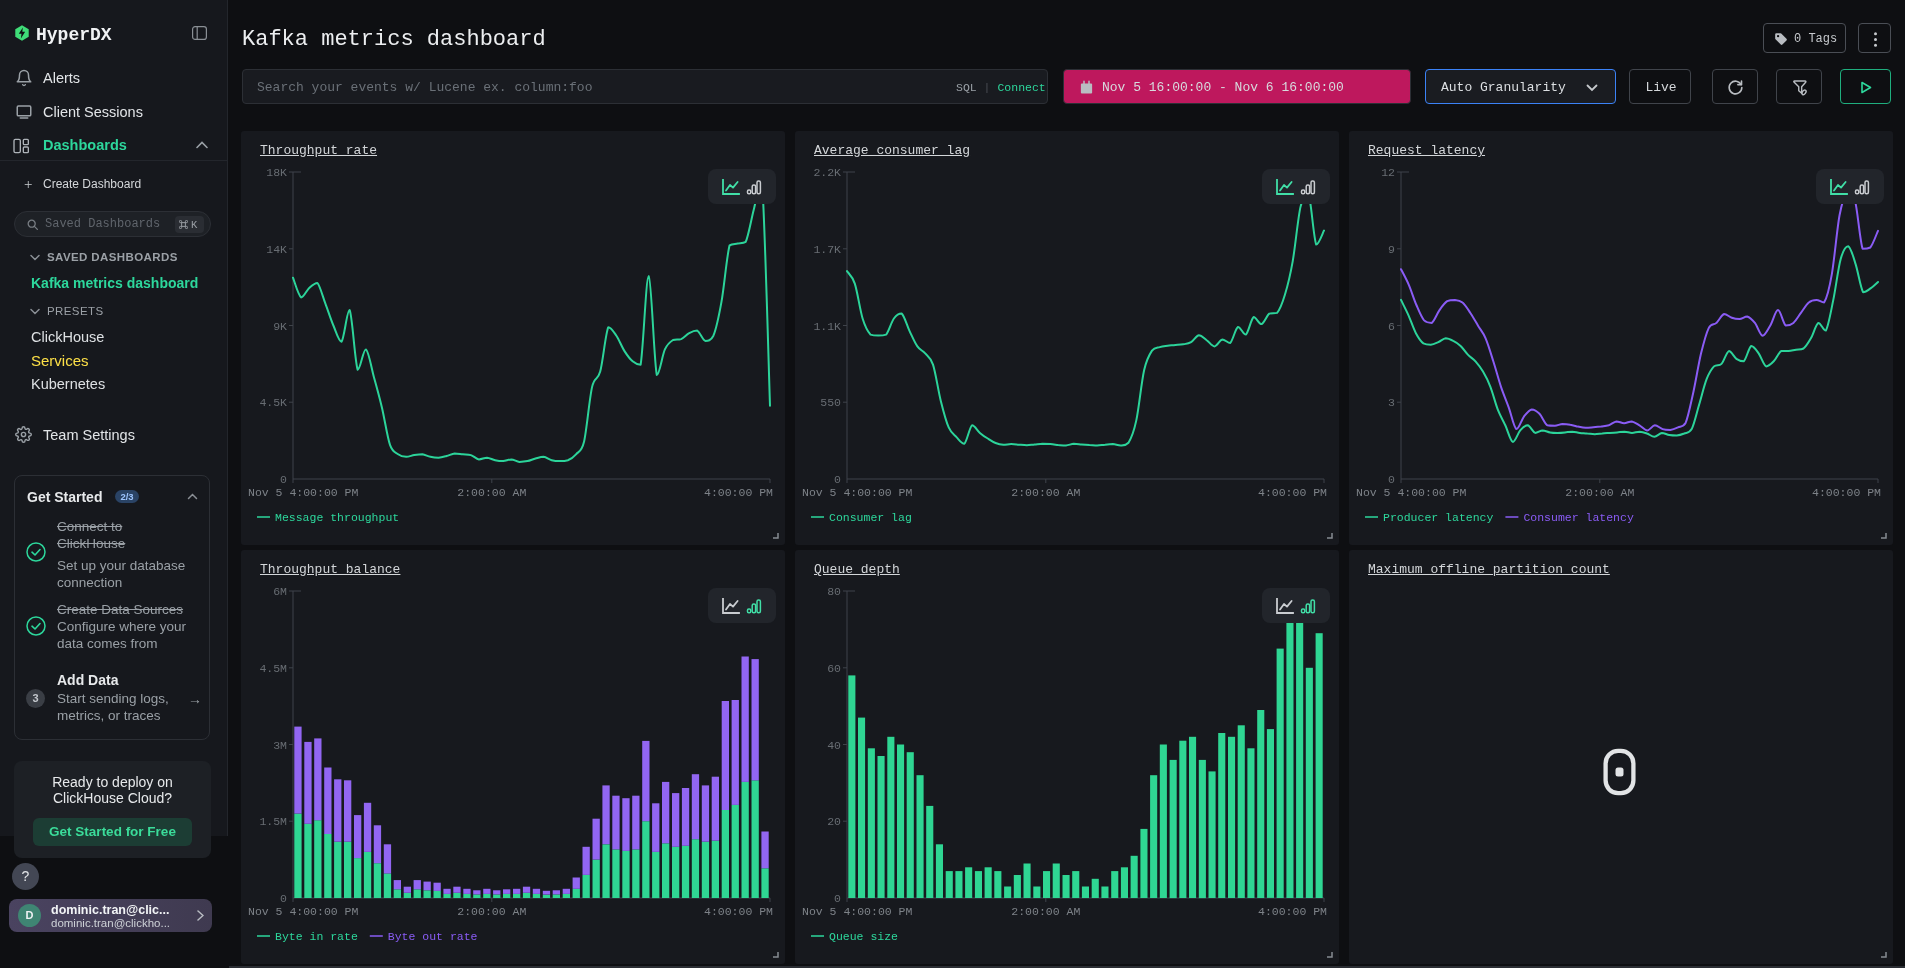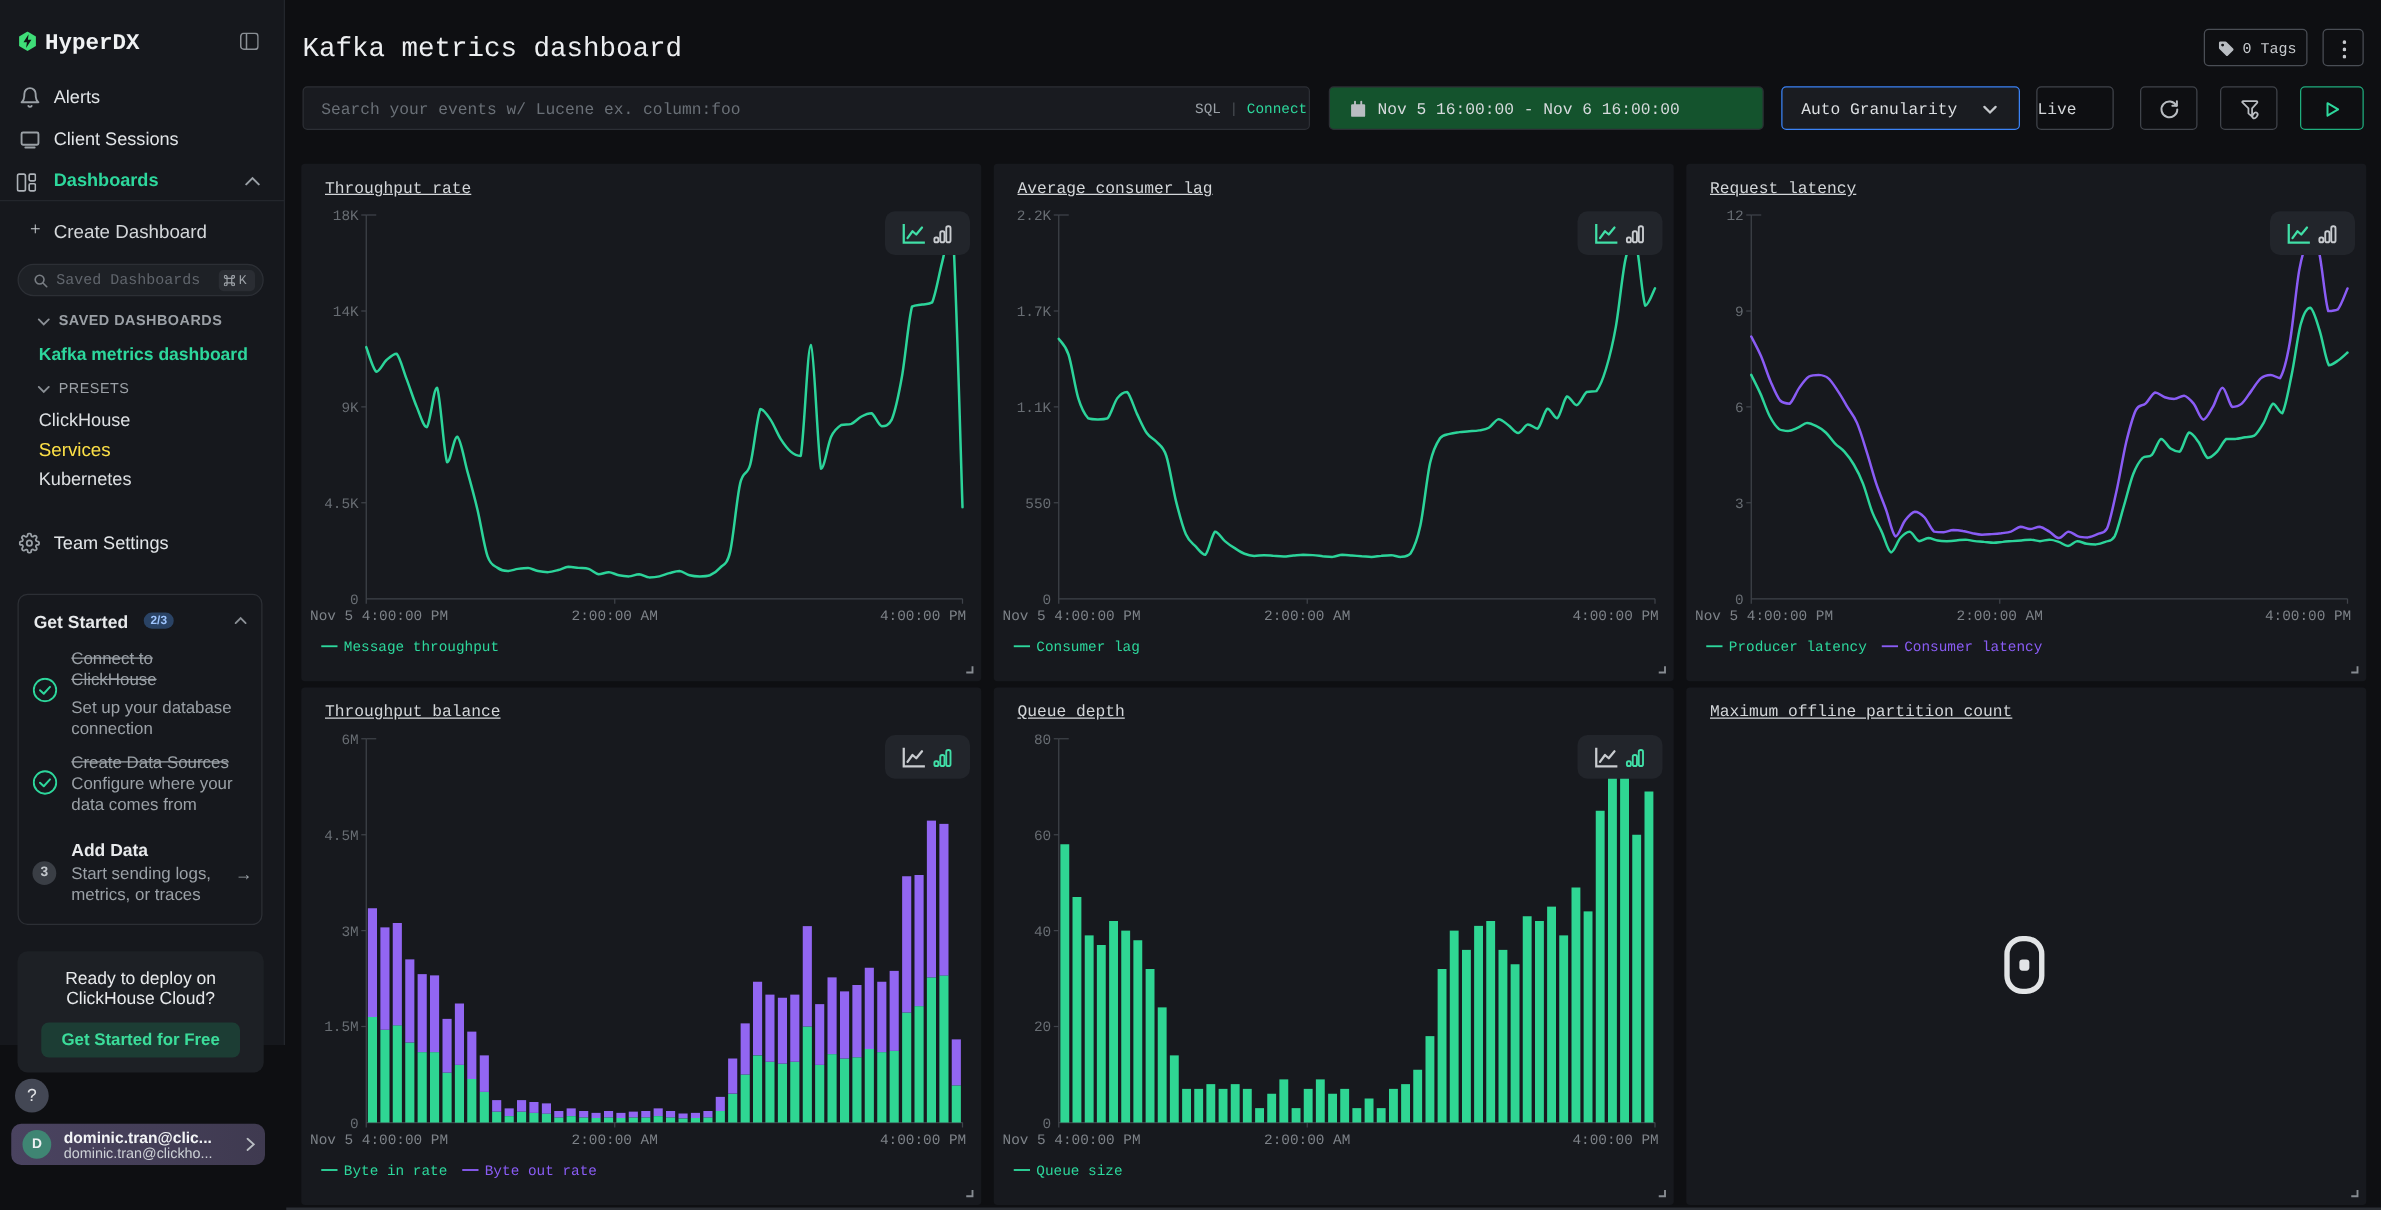--- a/index.html
+++ b/index.html
@@ -41,21 +41,21 @@
       <rect x="15.5" y="13.5" width="7.5" height="8.5" rx="1.5"></rect>
     </svg>
   <div class="abs nav" style="left:43px;top:137px;color:#2dd79c;font-weight:700">Dashboards</div>
   <svg class="abs" style="left:196px;top:141px" width="12" height="8" viewBox="0 0 12 8" fill="none" stroke="#9aa0a6" stroke-width="1.6" stroke-linecap="round">
       <path d="M1 6.5 L6 1.5 L11 6.5"></path>
     </svg>
 
   <div class="abs" style="left:0;top:160px;width:228px;height:1px;background:#23262c"></div>
 
   <div class="abs" style="left:24px;top:176px;font-size:15px;color:#c8ccd0">+</div>
-  <div class="abs" style="left:43px;top:177px;font-family:'Liberation Sans',sans-serif;font-size:15px;color:#d4d7da">Create Dashboard</div>
+  <div class="abs" style="left:43px;top:177px;font-family:'Liberation Sans',sans-serif;font-size:12px;color:#d4d7da">Create Dashboard</div>
 
   <div class="abs" style="left:14px;top:211px;width:197px;height:26px;border-radius:13px;background:#1e2126;border:1px solid #2c2f35">
     <svg class="abs" style="left:11px;top:6px" width="13" height="13" viewBox="0 0 24 24" fill="none" stroke="#787d83" stroke-width="2.4" stroke-linecap="round">
         <circle cx="10.5" cy="10.5" r="6.5"></circle>
         <path d="M15.5 15.5 L21 21"></path>
       </svg>
     <div class="abs" style="left:30px;top:5px;font-family:'Liberation Mono',monospace;font-size:12px;color:#60656c">Saved Dashboards</div>
     <div class="abs" style="left:160px;top:4px;width:29px;height:17px;border-radius:4px;background:#2a2d33">
       <svg class="abs" style="left:4px;top:4px" width="9" height="9" viewBox="0 0 12 12" fill="none" stroke="#9ba0a6" stroke-width="1.3">
           <path d="M3.5 3.5 h5 v5 h-5 Z M3.5 3.5 H2 A1.5 1.5 0 1 1 3.5 2 Z M8.5 3.5 V2 A1.5 1.5 0 1 1 10 3.5 Z M8.5 8.5 H10 A1.5 1.5 0 1 1 8.5 10 Z M3.5 8.5 V10 A1.5 1.5 0 1 1 2 8.5 Z"></path>
@@ -139,37 +139,37 @@
       <circle cx="1.5" cy="7.5" r="1.5" fill="#c6c9cd"></circle>
       <circle cx="1.5" cy="13.3" r="1.5" fill="#c6c9cd"></circle>
     </svg>
 </div>
 
 <div class="abs" style="left:242px;top:69px;width:806px;height:35px;background:#191b20;border:1px solid #2c2f35;border-radius:4px">
   <div class="abs" style="left:14px;top:10px;font-family:'Liberation Mono',monospace;font-size:13px;color:#6a7077">Search your events w/ Lucene ex. column:foo</div>
   <div class="abs" style="left:713px;top:11px;font-family:'Liberation Mono',monospace;font-size:11.5px;color:#9aa0a6">SQL <span style="color:#4a4e54">|</span> <span style="color:#2dd79c">Connect</span></div>
 </div>
 
-<div class="abs" style="left:1063px;top:69px;width:348px;height:35px;background:#14532d;border:1px solid #2c2f35;border-radius:4px">
+<div class="abs" style="left:1063px;top:69px;width:348px;height:35px;background:#be185d;border:1px solid #2c2f35;border-radius:4px">
   <svg class="abs" style="left:15px;top:10px" width="15" height="15" viewBox="0 0 24 24">
       <path d="M8 2 v4 M16 2 v4" stroke="#b9bdc2" stroke-width="2.4" stroke-linecap="round" fill="none"></path>
       <rect x="3" y="5.5" width="18" height="16" rx="1.5" fill="#b9bdc2"></rect>
     </svg>
   <div class="abs" style="left:38px;top:10px;font-family:'Liberation Mono',monospace;font-size:13px;color:#d7dadd">Nov 5 16:00:00 - Nov 6 16:00:00</div>
 </div>
 
 <div class="abs" style="left:1425px;top:69px;width:191px;height:35px;background:#1a1c21;border:1px solid #3b82f6;border-radius:4px">
   <div class="abs" style="left:15px;top:10px;font-family:'Liberation Mono',monospace;font-size:13px;color:#dcdfe2">Auto Granularity</div>
   <svg class="abs" style="left:160px;top:14px" width="12" height="8" viewBox="0 0 12 8" fill="none" stroke="#c6c9cd" stroke-width="1.8" stroke-linecap="round">
       <path d="M1.5 1.5 L6 6 L10.5 1.5"></path>
     </svg>
 </div>
 
 <div class="abs btn" style="left:1629px;top:69px;width:62px;height:35px;border-color:#40444b">
-  <div class="abs" style="left:0;top:10px;width:62px;font-family:'Liberation Mono',monospace;font-size:13px;color:#d4d7da">Live</div>
+  <div class="abs" style="left:0;top:10px;width:62px;text-align:center;font-family:'Liberation Mono',monospace;font-size:13px;color:#d4d7da">Live</div>
 </div>
 
 <div class="abs btn" style="left:1712px;top:69px;width:46px;height:35px;border-color:#40444b">
   <svg class="abs" style="left:13px;top:8px" width="19" height="19" viewBox="0 0 24 24" fill="none" stroke="#b9bdc2" stroke-width="2" stroke-linecap="round" stroke-linejoin="round">
       <path d="M19.1 8.3 A8 8 0 1 0 20 12"></path>
       <path d="M19.6 3.8 v4.6 h-4.6"></path>
     </svg>
 </div>
 
 <div class="abs btn" style="left:1776px;top:69px;width:46px;height:35px;border-color:#40444b">

